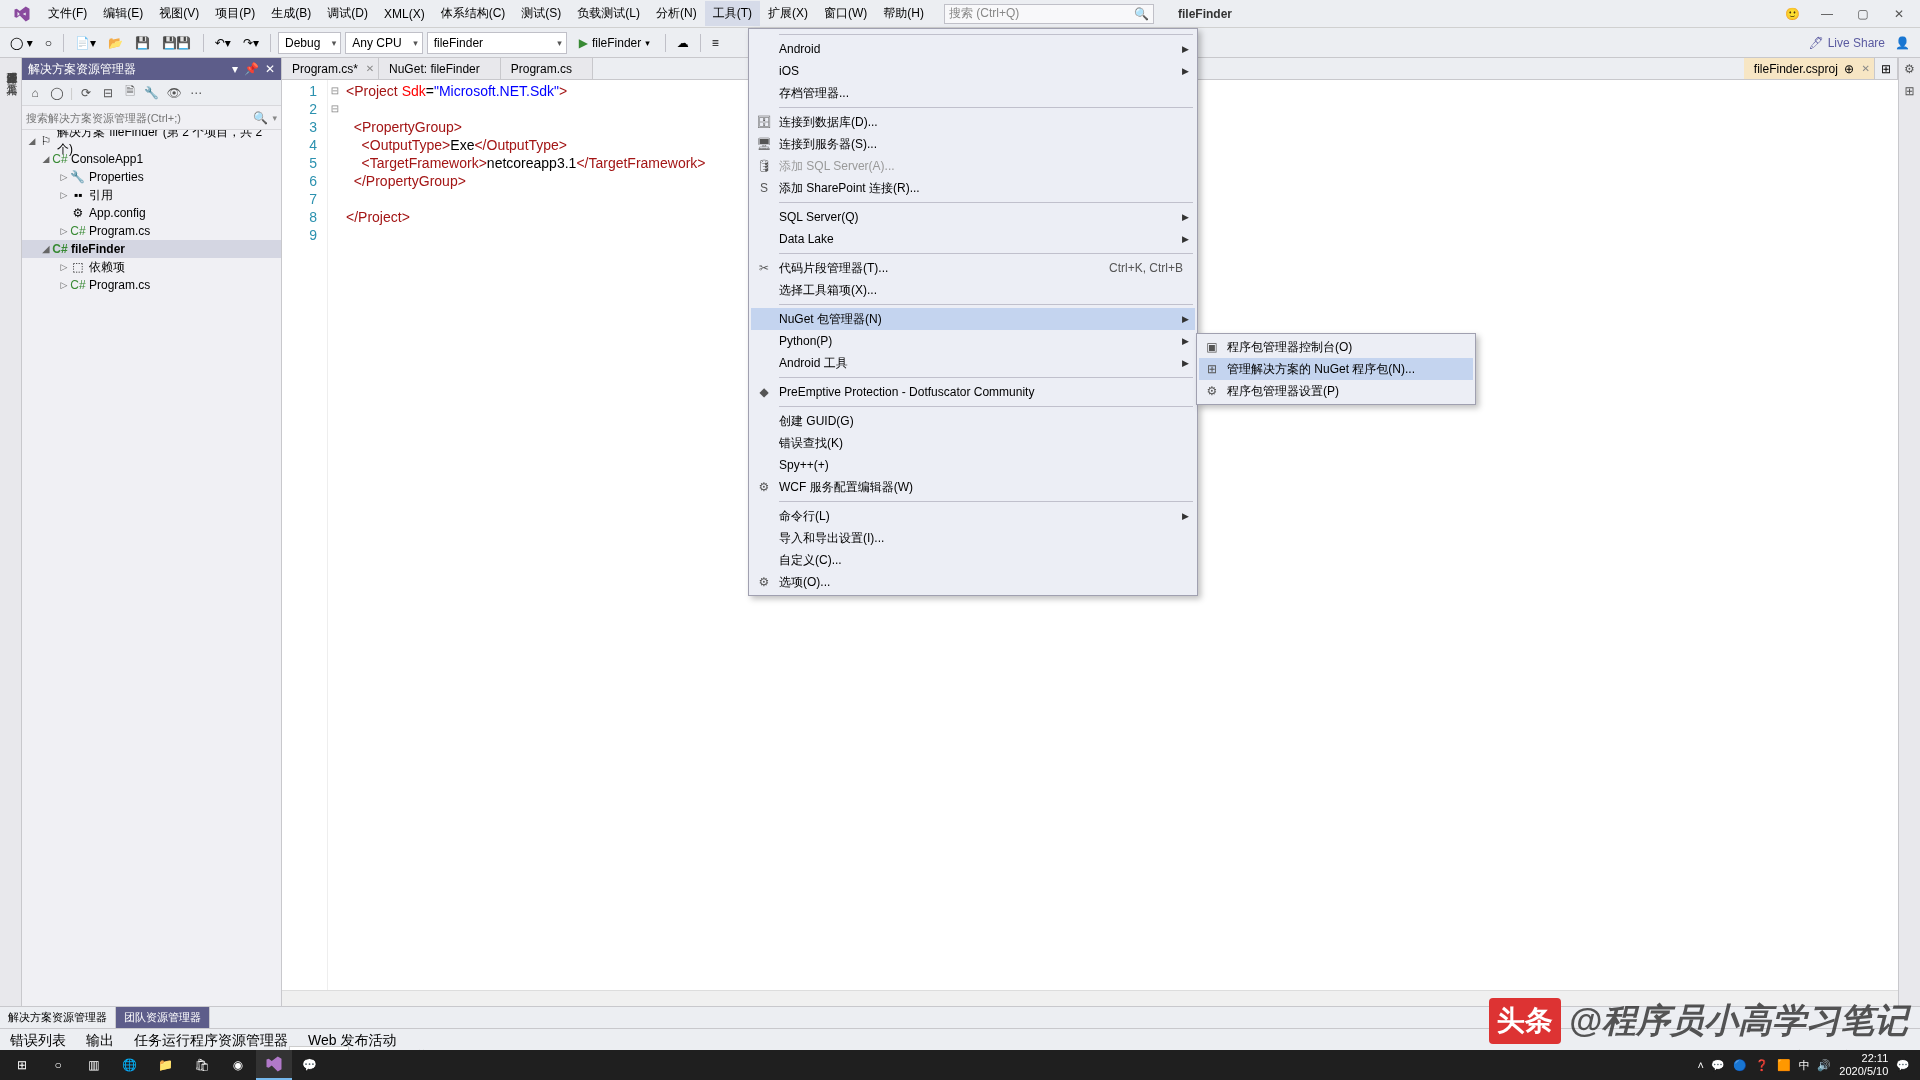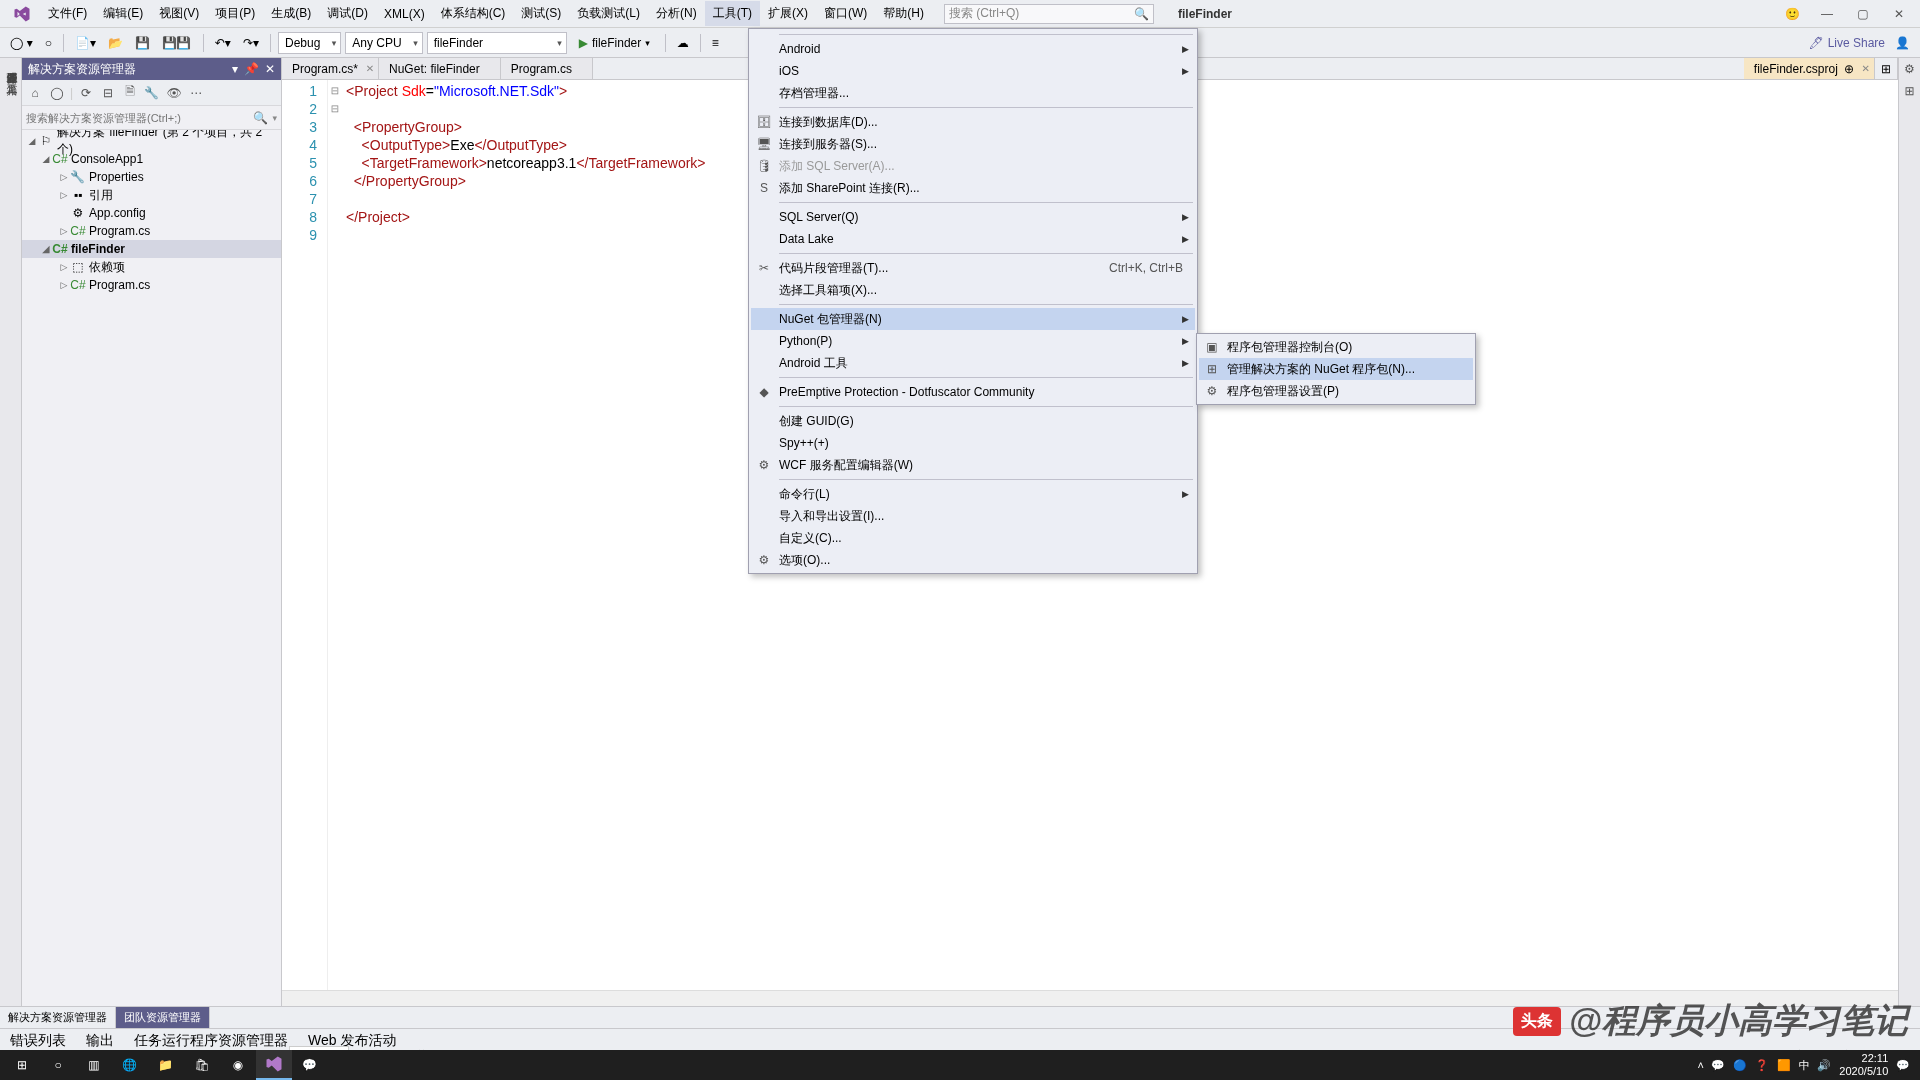--- a/index.html
+++ b/index.html
@@ -104,21 +104,21 @@
 
 
 .taskbar { position: absolute; bottom: 0; left: 0; right: 0; height: 30px; background: #1f1f1f; display: flex; align-items: center; padding: 0 4px; }
 .task-btn { width: 36px; height: 30px; display: flex; align-items: center; justify-content: center; color: #fff; cursor: pointer; }
 .task-btn.active { border-bottom: 2px solid #76b9ed; background: #333;}
 .tray { margin-left: auto; display: flex; align-items: center; gap: 8px; color: #fff; font-size: 11px; padding-right: 6px; }
 .tray .clock { text-align: right; line-height: 13px; }
 
 
 .watermark { position: absolute; right: 12px; bottom: 36px; font-size: 34px; font-weight: bold; color: rgba(40,40,40,0.78); font-style: italic; display:flex; align-items:center; gap:8px;}
-.watermark .wm-badge { background: #d33; color:#fff; font-style: normal; font-size: 16px; padding: 4px 8px; border-radius: 4px;}
+.watermark .wm-badge { background: #d33; color:#fff; font-style: normal; font-size: 28px; padding: 4px 8px; border-radius: 4px;}
 
 svg { display: block; }
 </style>
 </head>
 <body>
 
 <div class="menubar">
   <div class="vs-logo">
     <svg viewBox="0 0 24 24">
         <path fill="#8a4a9e" d="M17 2l5 3v14l-5 3-8-8-4 3-3-1V6l3-1 4 3 8-6zM6 9v6l3-3-3-3zm11 1l-4 2 4 2V10z"></path>
@@ -424,20 +424,23 @@
     <div class="dd-sep"></div>
     <div class="dd-item">
       <span class="dd-icon">◆</span>
       <span>PreEmptive Protection - Dotfuscator Community</span>
     </div>
     <div class="dd-sep"></div>
     <div class="dd-item">
       <span>创建 GUID(G)</span>
     </div>
     <div class="dd-item">
+      <span>错误查找(K)</span>
+    </div>
+    <div class="dd-item">
       <span>Spy++(+)</span>
     </div>
     <div class="dd-item">
       <span class="dd-icon">⚙</span>
       <span>WCF 服务配置编辑器(W)</span>
     </div>
     <div class="dd-sep"></div>
     <div class="dd-item">
       <span>命令行(L)</span>
       <span class="dd-arrow">▶</span>

